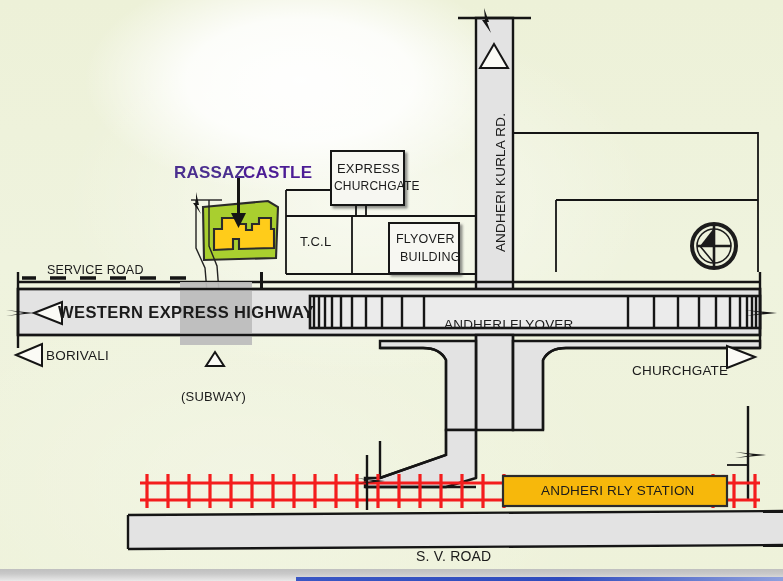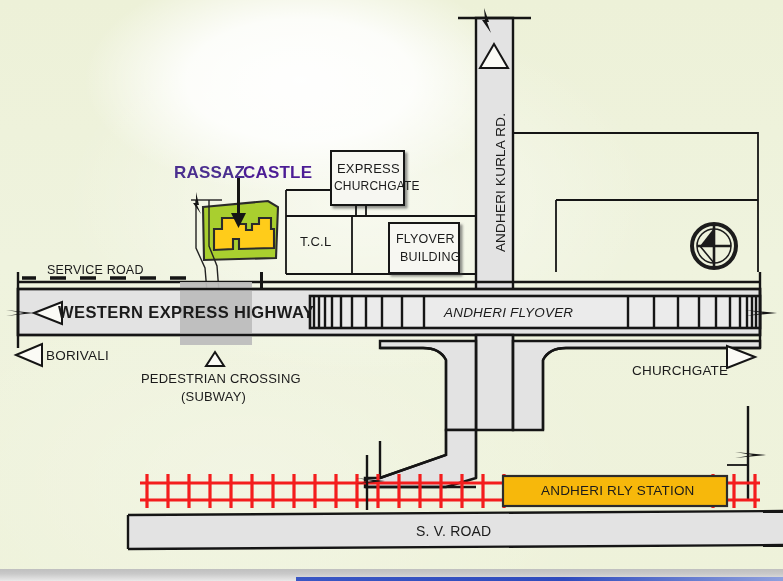--- a/index.html
+++ b/index.html
@@ -243,28 +243,27 @@
 
   <div class="lbl" style="left:396px;top:232px;font-size:12.5px;">FLYOVER</div>
   <div class="lbl" style="left:400px;top:250px;font-size:12.5px;">BUILDING</div>
 
   <div class="lbl" style="left:420px;top:175px;font-size:13.5px;transform:rotate(-90deg);transform-origin:center;width:160px;text-align:center;">ANDHERI KURLA RD.</div>
 
   <div class="lbl" style="left:47px;top:263px;font-size:12.5px;">SERVICE ROAD</div>
 
   <div class="lbl" style="left:58px;top:303px;font-size:16.5px;font-weight:bold;letter-spacing:0.4px;text-align:right;">WESTERN EXPRESS HIGHWAY</div>
 
-  <div class="lbl" style="left:444px;top:305px;font-size:13.5px;font-style:italic;">ANDHERI FLYOVER</div>
+  <div class="lbl" style="left:444px;top:317px;font-size:13.5px;">ANDHERI FLYOVER</div>
 
   <div class="lbl" style="left:46px;top:348px;font-size:13.5px;">BORIVALI</div>
 
   <div class="lbl" style="left:632px;top:351px;font-size:13.5px;margin-top:12px;">CHURCHGATE</div>
 
-  <div class="lbl" style="left:141px;top:371px;font-size:13px;">PEDESTRIAN CROSSING</div>
   <div class="lbl" style="left:181px;top:389px;font-size:13px;">(SUBWAY)</div>
 
   <div class="lbl" style="left:541px;top:483px;font-size:13.5px;">ANDHERI RLY STATION</div>
 
-  <div class="lbl" style="left:416px;top:523px;font-size:14px;">S. V. ROAD</div>
+  <div class="lbl" style="left:416px;top:548px;font-size:14px;">S. V. ROAD</div>
 
   <div id="bottom-strip"></div>
   <div id="bottom-strip-blue"></div>
 </div>
 
 </body></html>

